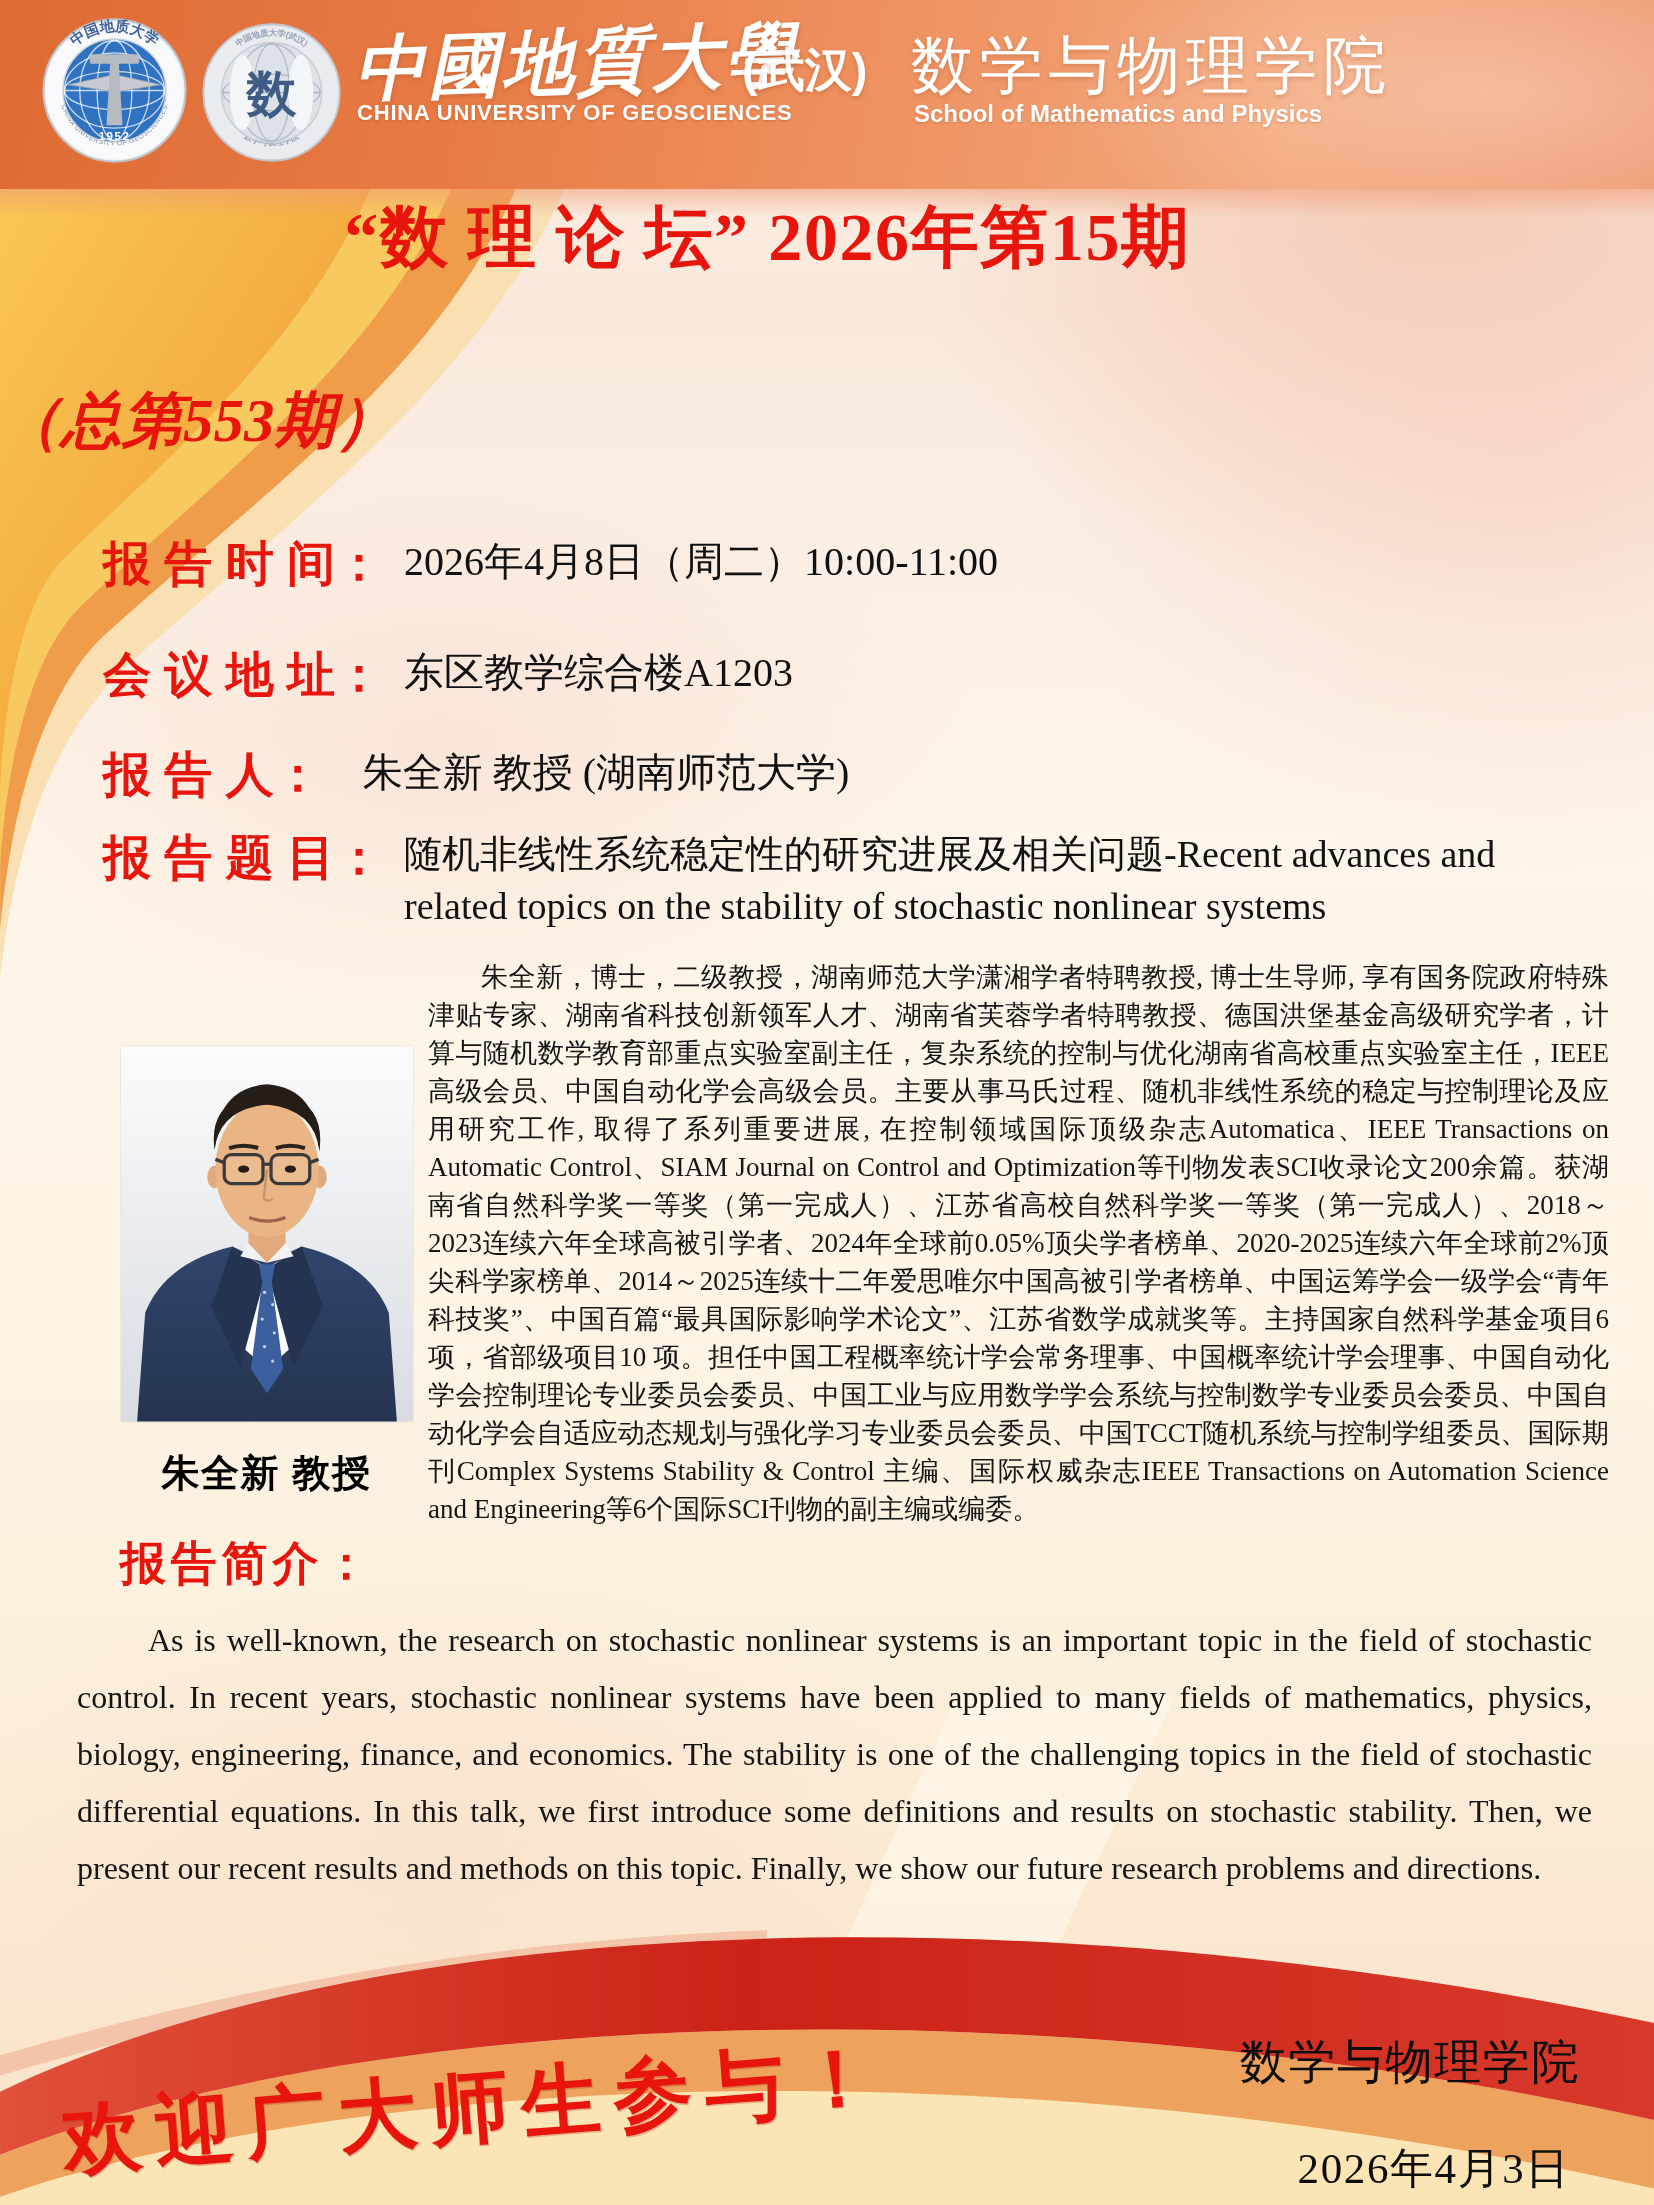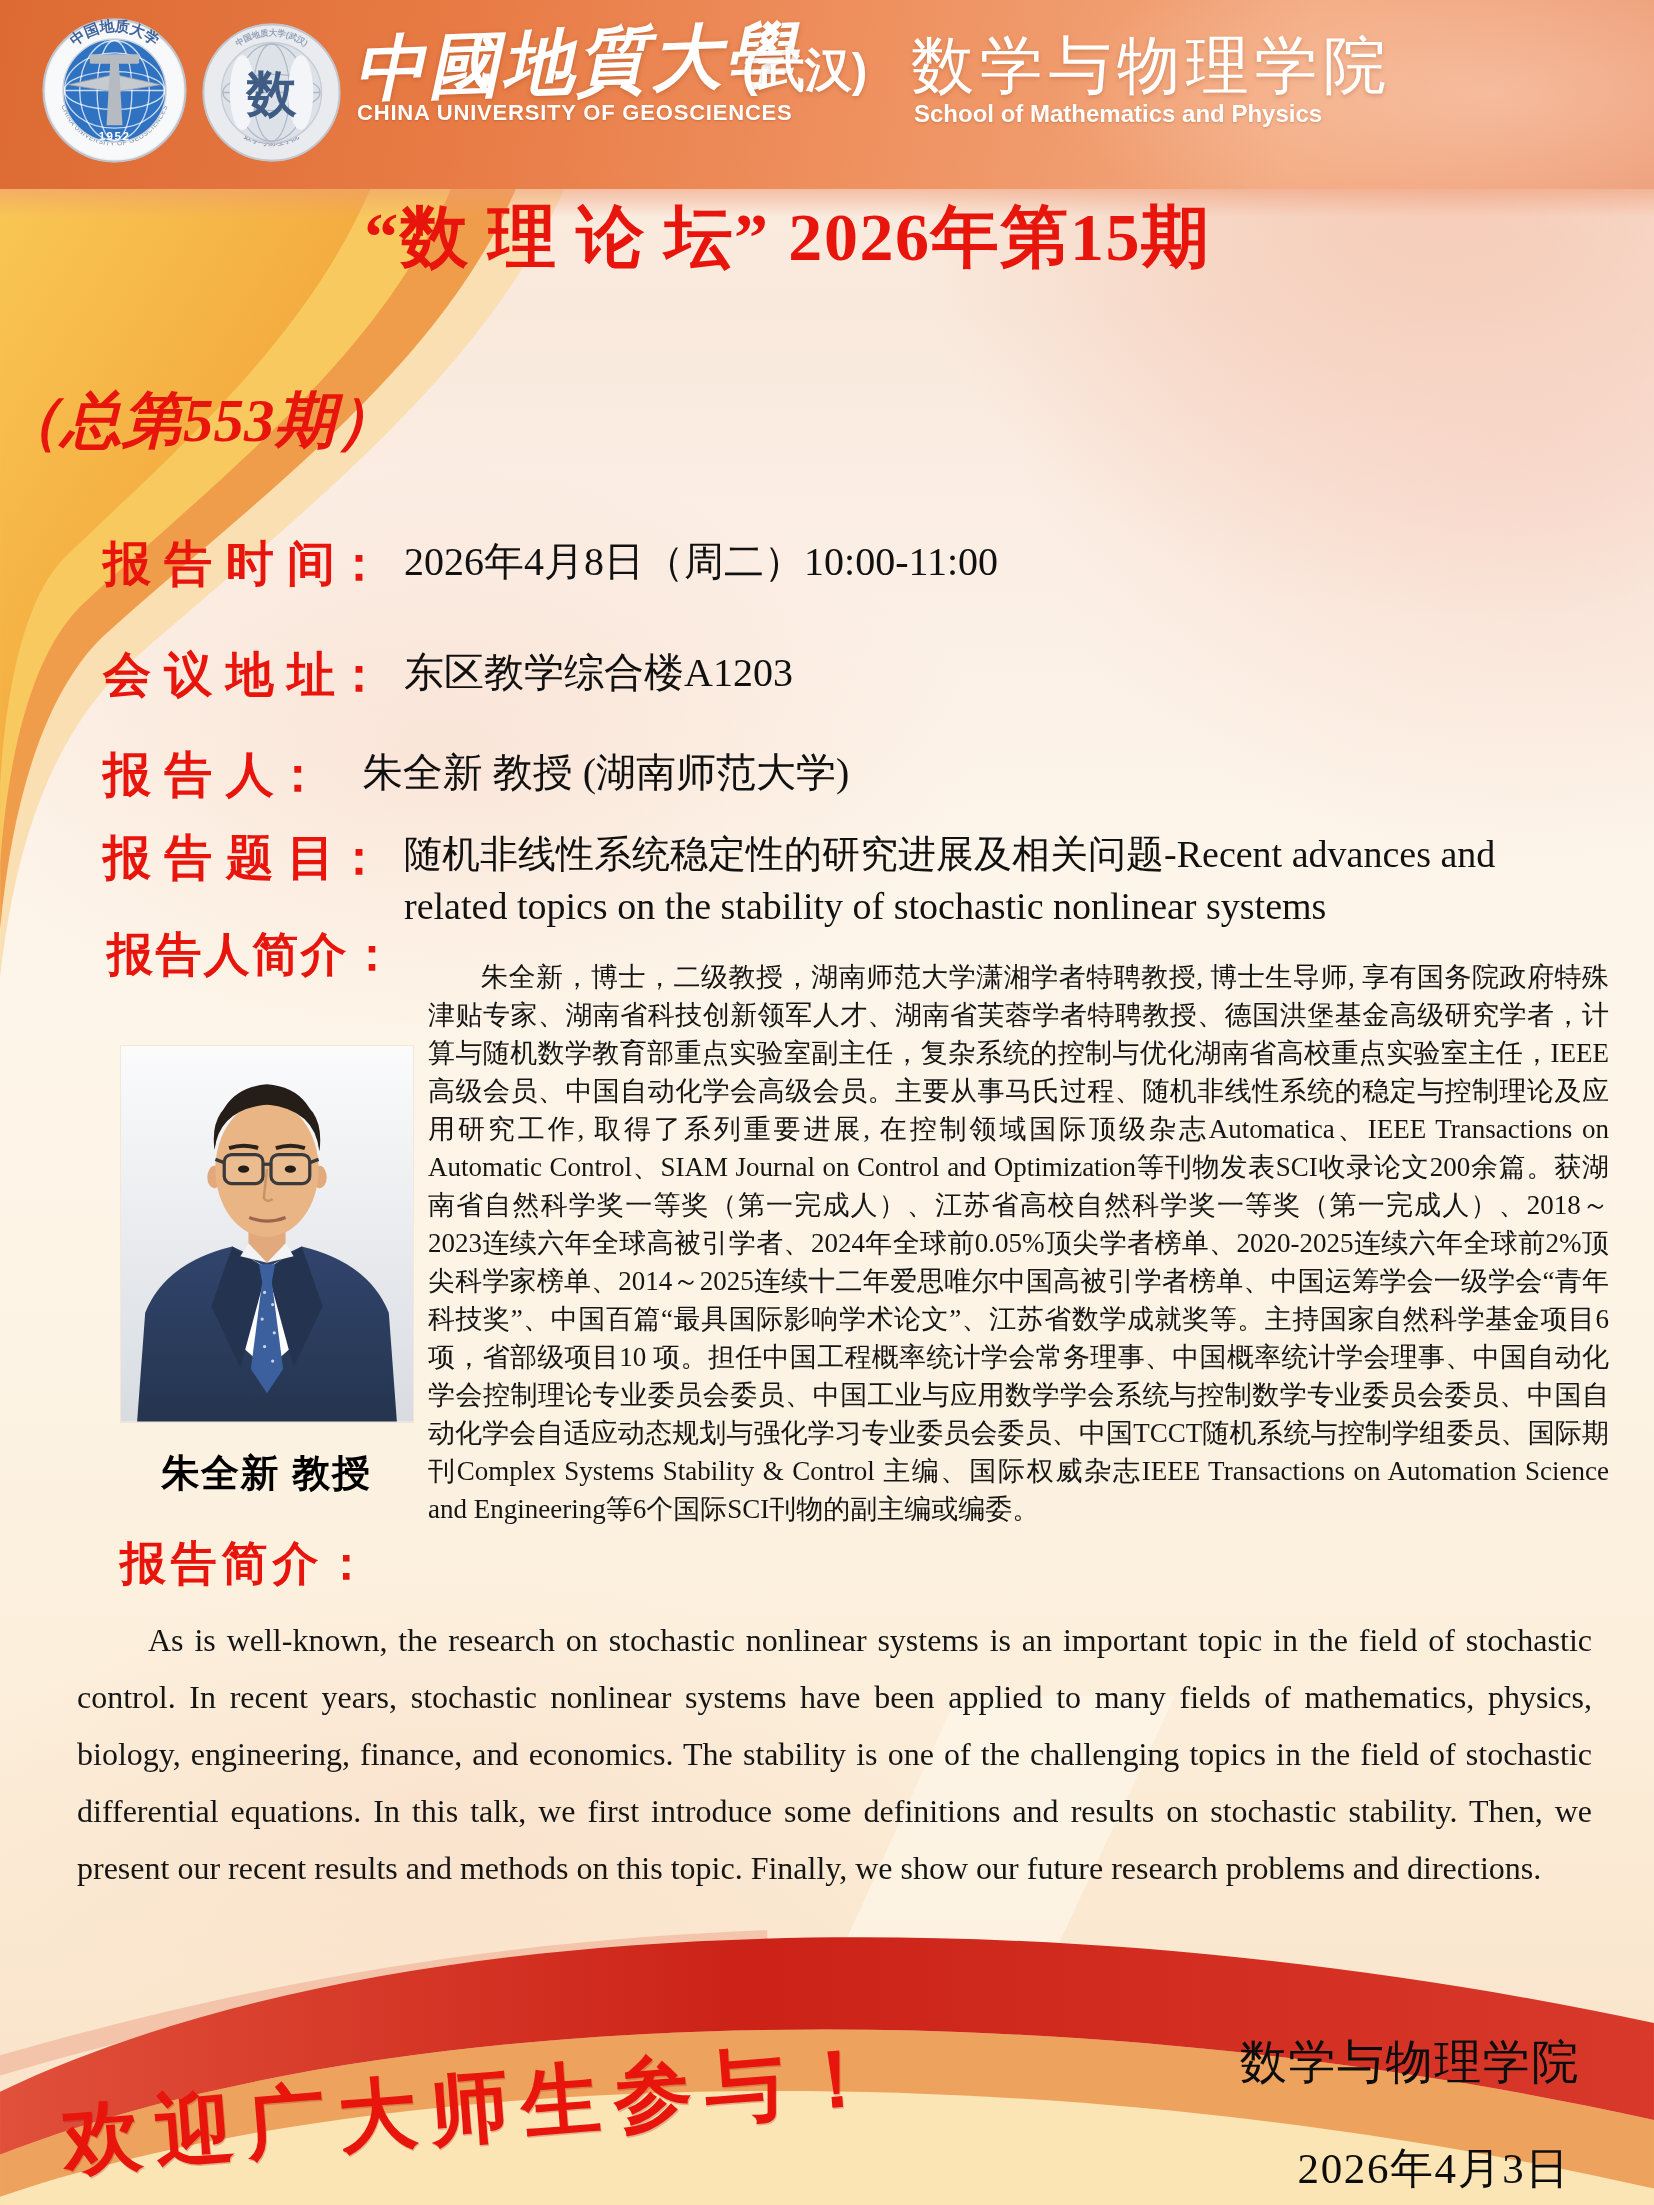--- a/index.html
+++ b/index.html
@@ -41,21 +41,21 @@
   .campus{left:742px;top:39px;color:#fff;font-size:47px;font-weight:700;
     text-shadow:0 1.6px 4px rgba(140,60,20,.3);}
   .univ-en{left:357px;top:100px;color:#fff;font-size:22px;font-weight:700;letter-spacing:0.8px;
     text-shadow:0 0.8px 2.4px rgba(140,60,20,.35);}
   .school-cn{left:911px;top:22.6px;color:#fff;font-size:63px;font-weight:500;letter-spacing:5.7px;
     text-shadow:0 1.6px 4px rgba(150,70,30,.3);}
   .school-en{left:914px;top:100px;color:#fff;font-size:24px;font-weight:600;
     text-shadow:0 0.8px 2.4px rgba(150,70,30,.35);}
   
   .title-main{left:0;top:192px;width:1535px;text-align:center;color:var(--accent-red);
-    font-family:"Liberation Serif","DejaVu Serif",serif;font-size:68px;font-weight:900;letter-spacing:1.6px;padding-left:20px;}
+    font-family:"Liberation Serif","DejaVu Serif",serif;font-size:68px;font-weight:900;letter-spacing:1.6px;}
   .title-sub{left:0;top:380px;width:1648px;color:var(--accent-red);
     font-family:"Liberation Serif","DejaVu Serif",serif;font-size:61px;font-weight:900;font-style:italic;}
   
   .info-row{left:103px;display:flex;align-items:flex-start;}
   .info-label{color:var(--accent-red);font-size:48px;font-weight:900;white-space:nowrap;flex:0 0 auto;}
   .info-value{color:#111;font-size:40px;font-family:"Liberation Serif","DejaVu Serif",serif;
     padding-top:1.6px;margin-left:21px;}
   .row-time{top:532px;}
   .row-venue{top:643px;}
   .row-speaker{top:743px;gap:20px;}
@@ -193,21 +193,20 @@
   </div>
   <div class="abs info-row row-speaker">
     <span class="info-label">报 告 人：</span>
     <span class="info-value">朱全新 教授 (湖南师范大学)</span>
   </div>
   <div class="abs info-row row-topic">
     <span class="info-label">报 告 题 目：</span>
     <span class="info-value">随机非线性系统稳定性的研究进展及相关问题-Recent advances and related topics on the stability of stochastic nonlinear systems</span>
   </div>
 
-  <div class="abs bio-label">报告人简介：</div>
   <div class="abs bio-text">朱全新，博士，二级教授，湖南师范大学潇湘学者特聘教授, 博士生导师, 享有国务院政府特殊津贴专家、湖南省科技创新领军人才、湖南省芙蓉学者特聘教授、德国洪堡基金高级研究学者，计算与随机数学教育部重点实验室副主任，复杂系统的控制与优化湖南省高校重点实验室主任，IEEE高级会员、中国自动化学会高级会员。主要从事马氏过程、随机非线性系统的稳定与控制理论及应用研究工作, 取得了系列重要进展, 在控制领域国际顶级杂志Automatica、IEEE Transactions on Automatic Control、SIAM Journal on Control and Optimization等刊物发表SCI收录论文200余篇。获湖南省自然科学奖一等奖（第一完成人）、江苏省高校自然科学奖一等奖（第一完成人）、2018～2023连续六年全球高被引学者、2024年全球前0.05%顶尖学者榜单、2020-2025连续六年全球前2%顶尖科学家榜单、2014～2025连续十二年爱思唯尔中国高被引学者榜单、中国运筹学会一级学会“青年科技奖”、中国百篇“最具国际影响学术论文”、江苏省数学成就奖等。主持国家自然科学基金项目6项，省部级项目10 项。担任中国工程概率统计学会常务理事、中国概率统计学会理事、中国自动化学会控制理论专业委员会委员、中国工业与应用数学学会系统与控制数学专业委员会委员、中国自动化学会自适应动态规划与强化学习专业委员会委员、中国TCCT随机系统与控制学组委员、国际期刊Complex Systems Stability &amp; Control 主编、国际权威杂志IEEE Transactions on Automation Science and Engineering等6个国际SCI刊物的副主编或编委。</div>
 
   <svg class="abs photo" viewBox="0 0 362 465">
     <defs>
       <linearGradient id="photoBg" x1="0" y1="0" x2="0" y2="1">
         <stop offset="0%" stop-color="#fbfbfc"></stop>
           <stop offset="100%" stop-color="#d8dce1"></stop>
       </linearGradient>
       <linearGradient id="suitGrad" x1="0" y1="0" x2="0" y2="1">
         <stop offset="0%" stop-color="#31446c"></stop>

